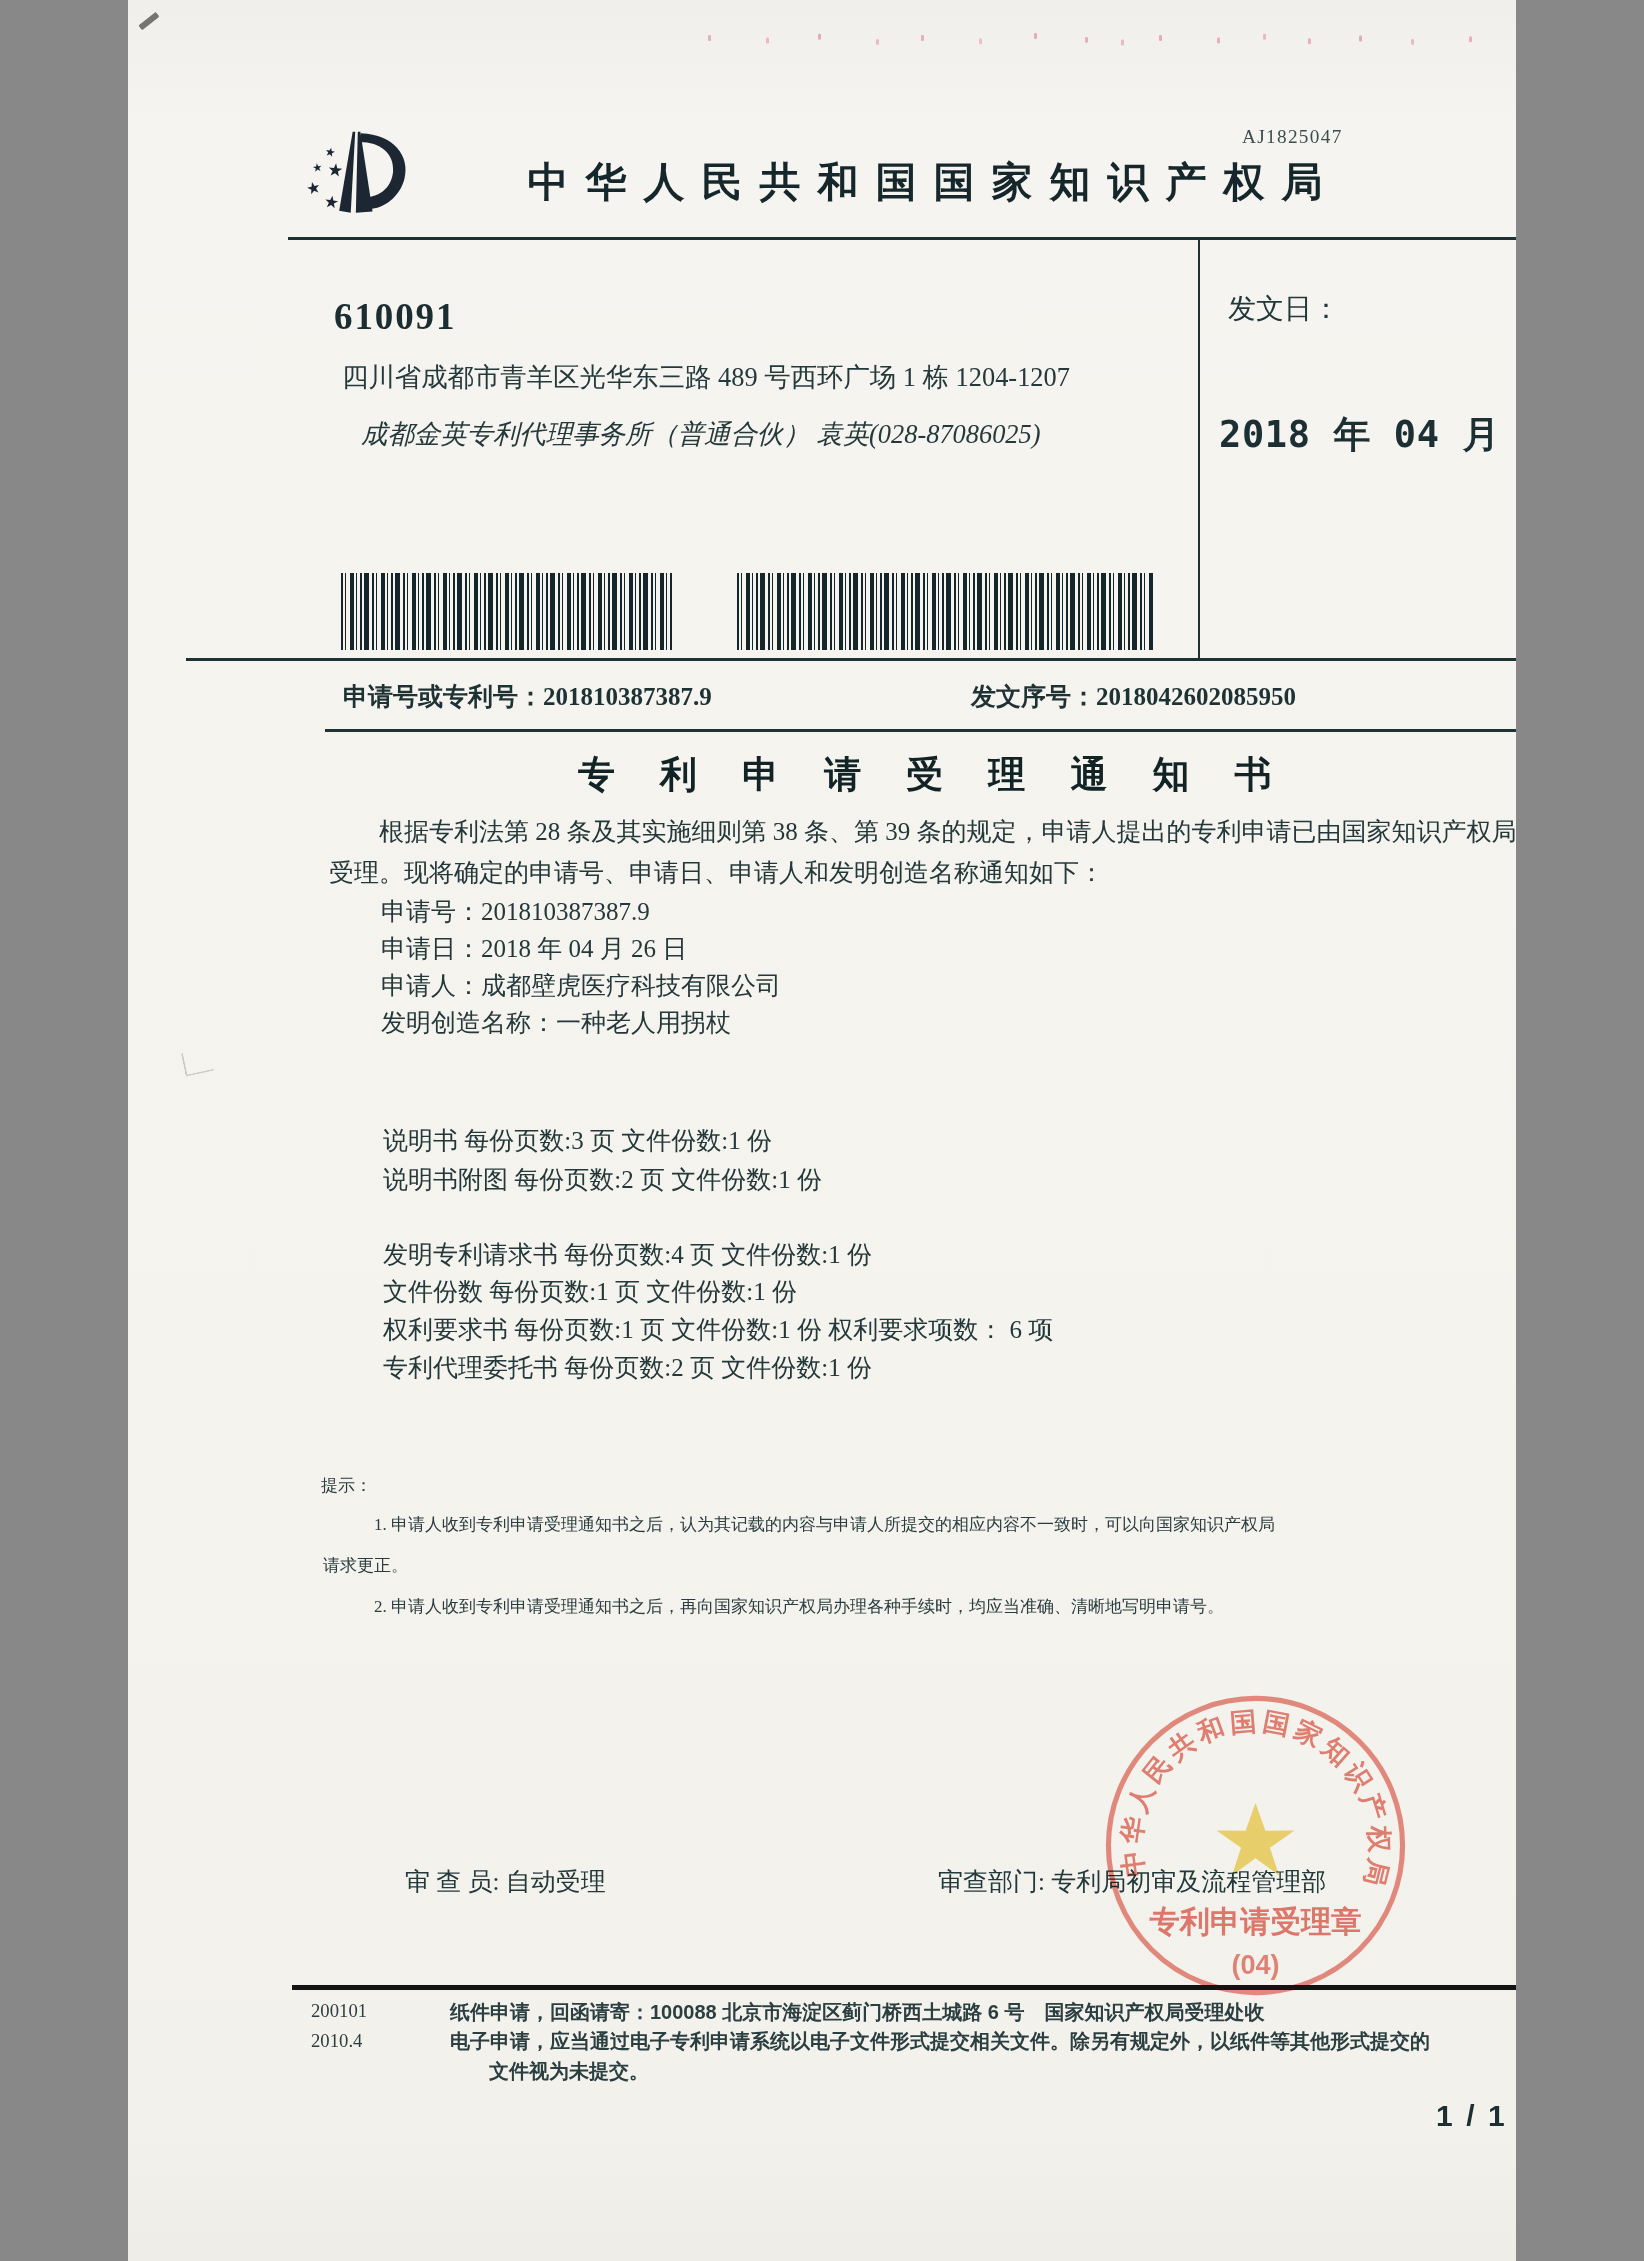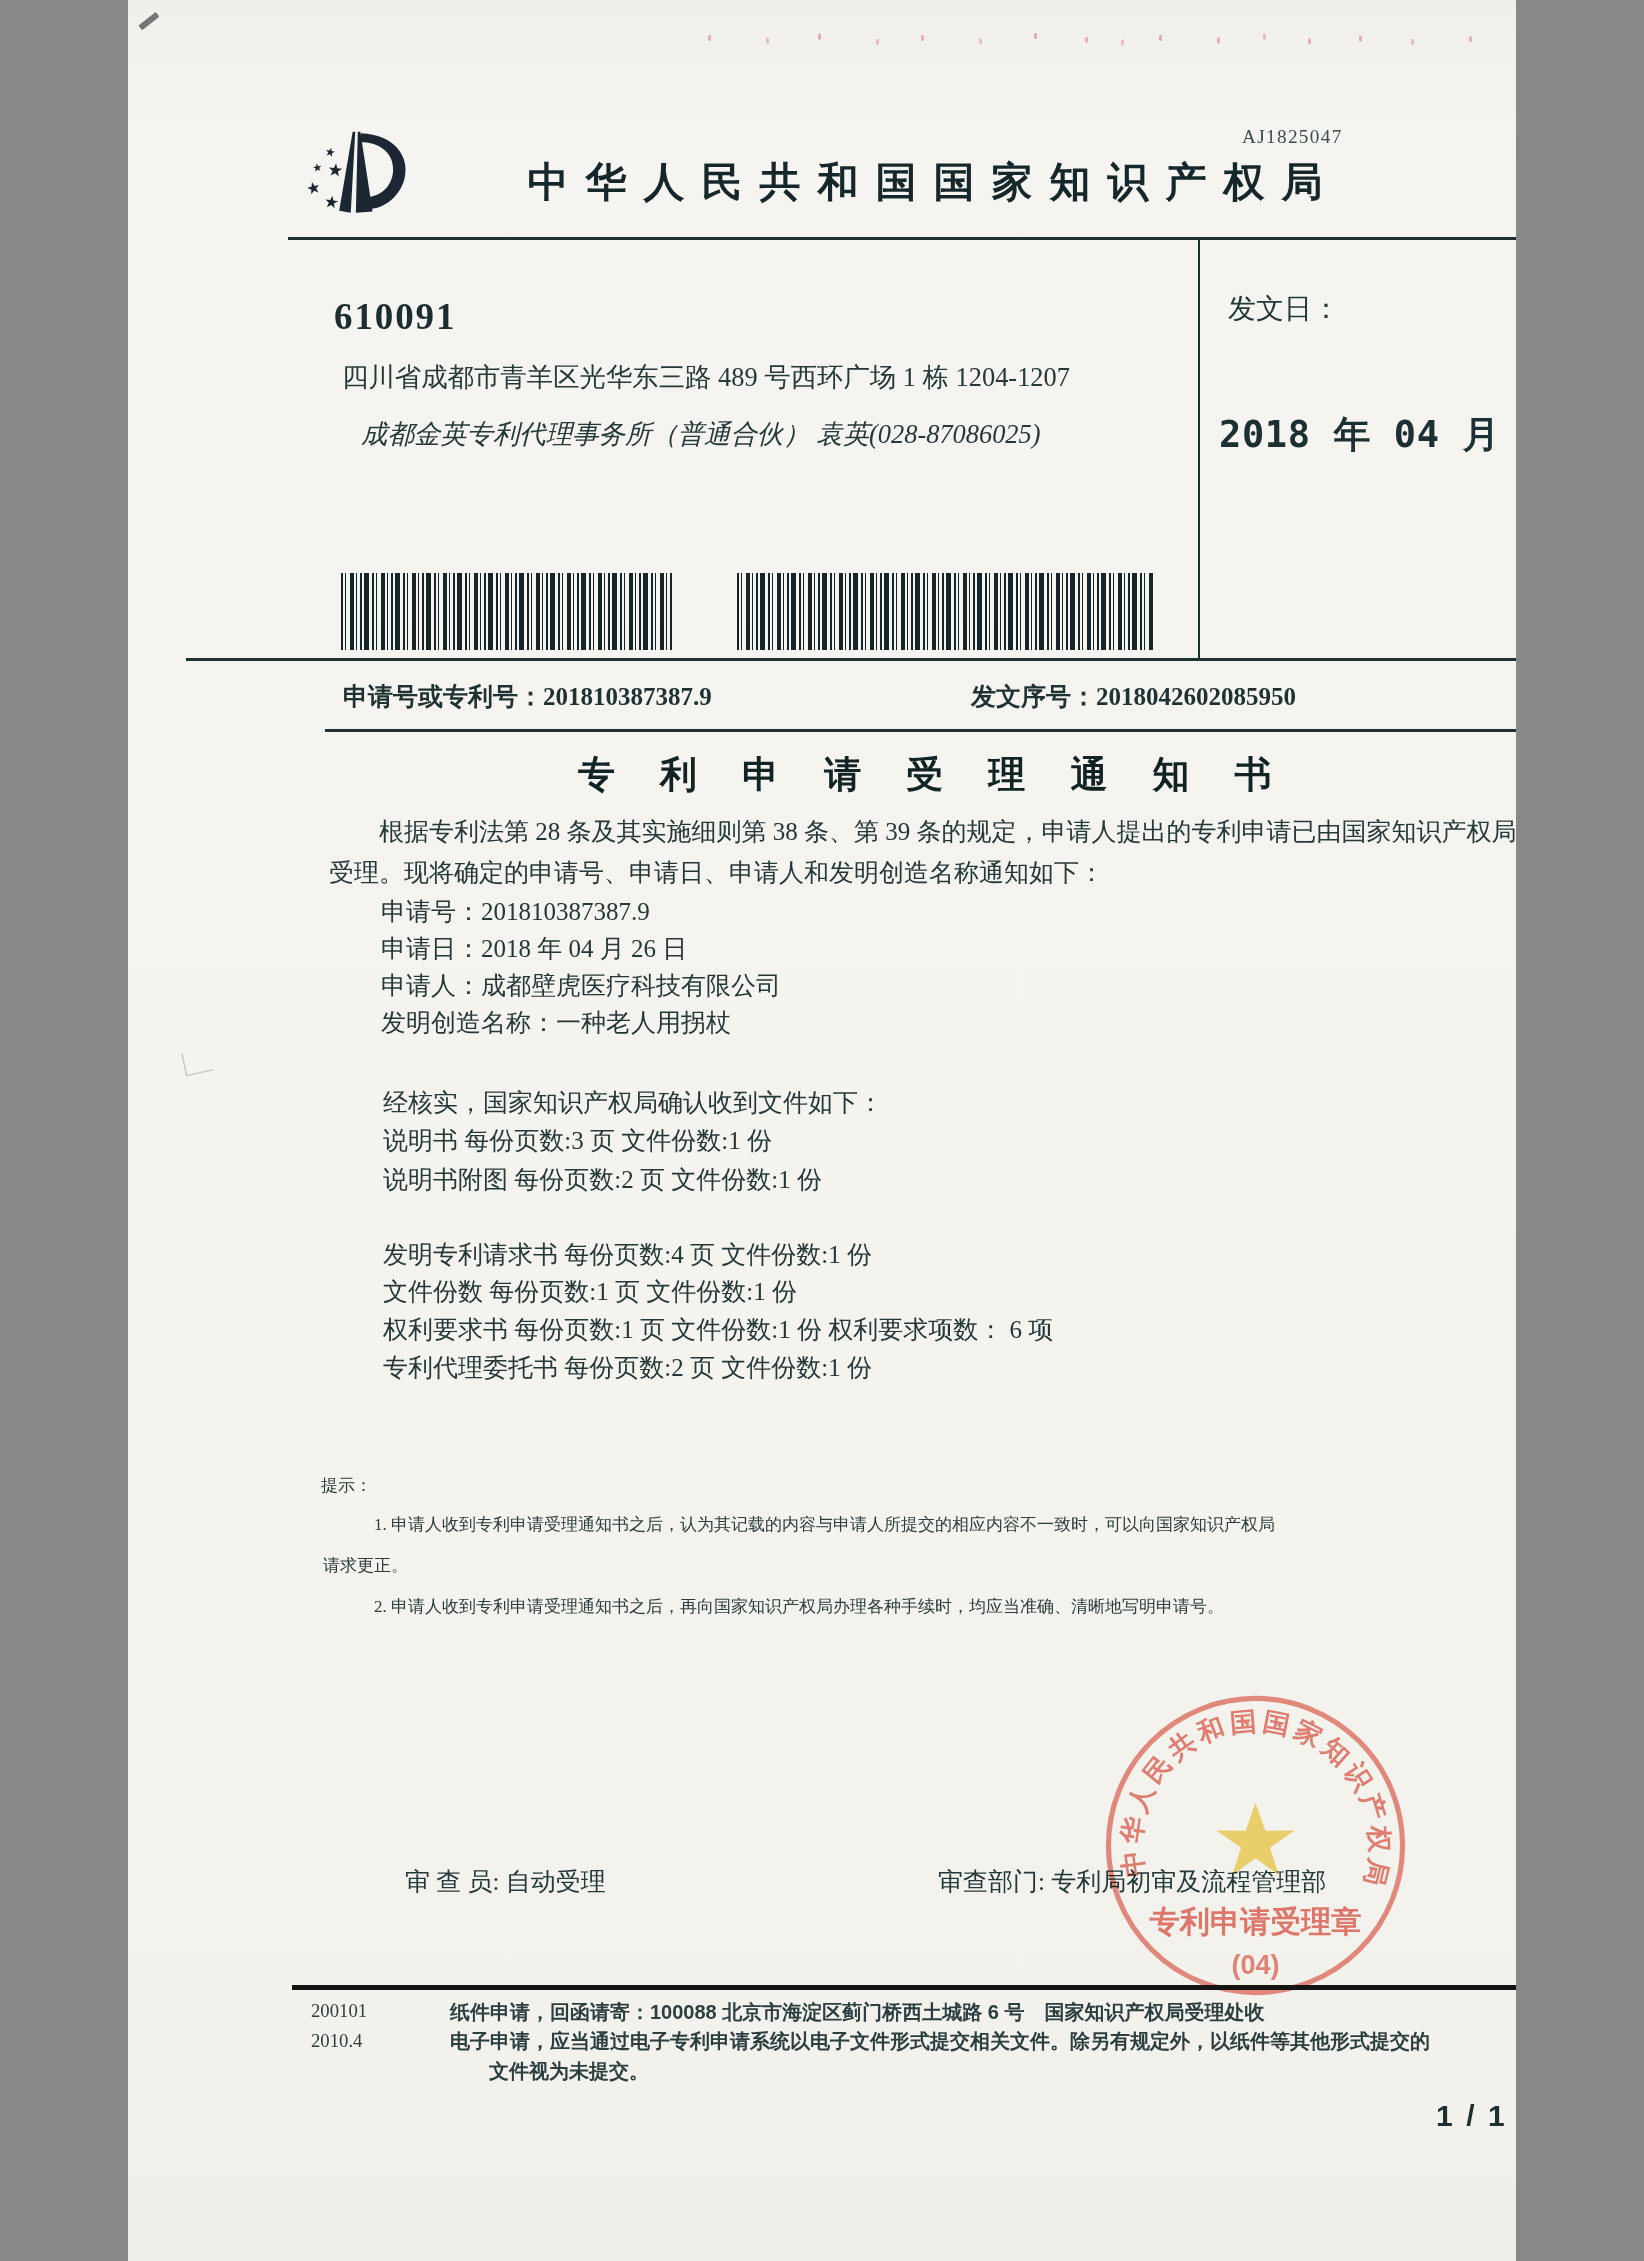--- a/index.html
+++ b/index.html
@@ -166,21 +166,20 @@
   <div class="abs body-line detail d1">
     <span>申请日：</span><span>2018 年 04 月 26 日</span>
   </div>
   <div class="abs body-line detail d2">
     <span>申请人：</span><span>成都壁虎医疗科技有限公司</span>
   </div>
   <div class="abs body-line detail d3">
     <span>发明创造名称：</span><span>一种老人用拐杖</span>
   </div>
 
-  <div class="abs body-line intro">经核实，国家知识产权局确认收到文件如下：</div>
   <div class="abs body-line item i0">说明书 每份页数:3 页 文件份数:1 份</div>
   <div class="abs body-line item i1">说明书附图 每份页数:2 页 文件份数:1 份</div>
   <div class="abs body-line item i3">发明专利请求书 每份页数:4 页 文件份数:1 份</div>
   <div class="abs body-line item i4">文件份数 每份页数:1 页 文件份数:1 份</div>
   <div class="abs body-line item i5">权利要求书 每份页数:1 页 文件份数:1 份 权利要求项数： 6 项</div>
   <div class="abs body-line item i6">专利代理委托书 每份页数:2 页 文件份数:1 份</div>
 
   <div class="abs tip tip-head">提示：</div>
   <div class="abs tip tip1a">1. 申请人收到专利申请受理通知书之后，认为其记载的内容与申请人所提交的相应内容不一致时，可以向国家知识产权局</div>
   <div class="abs tip tip1b">请求更正。</div>

